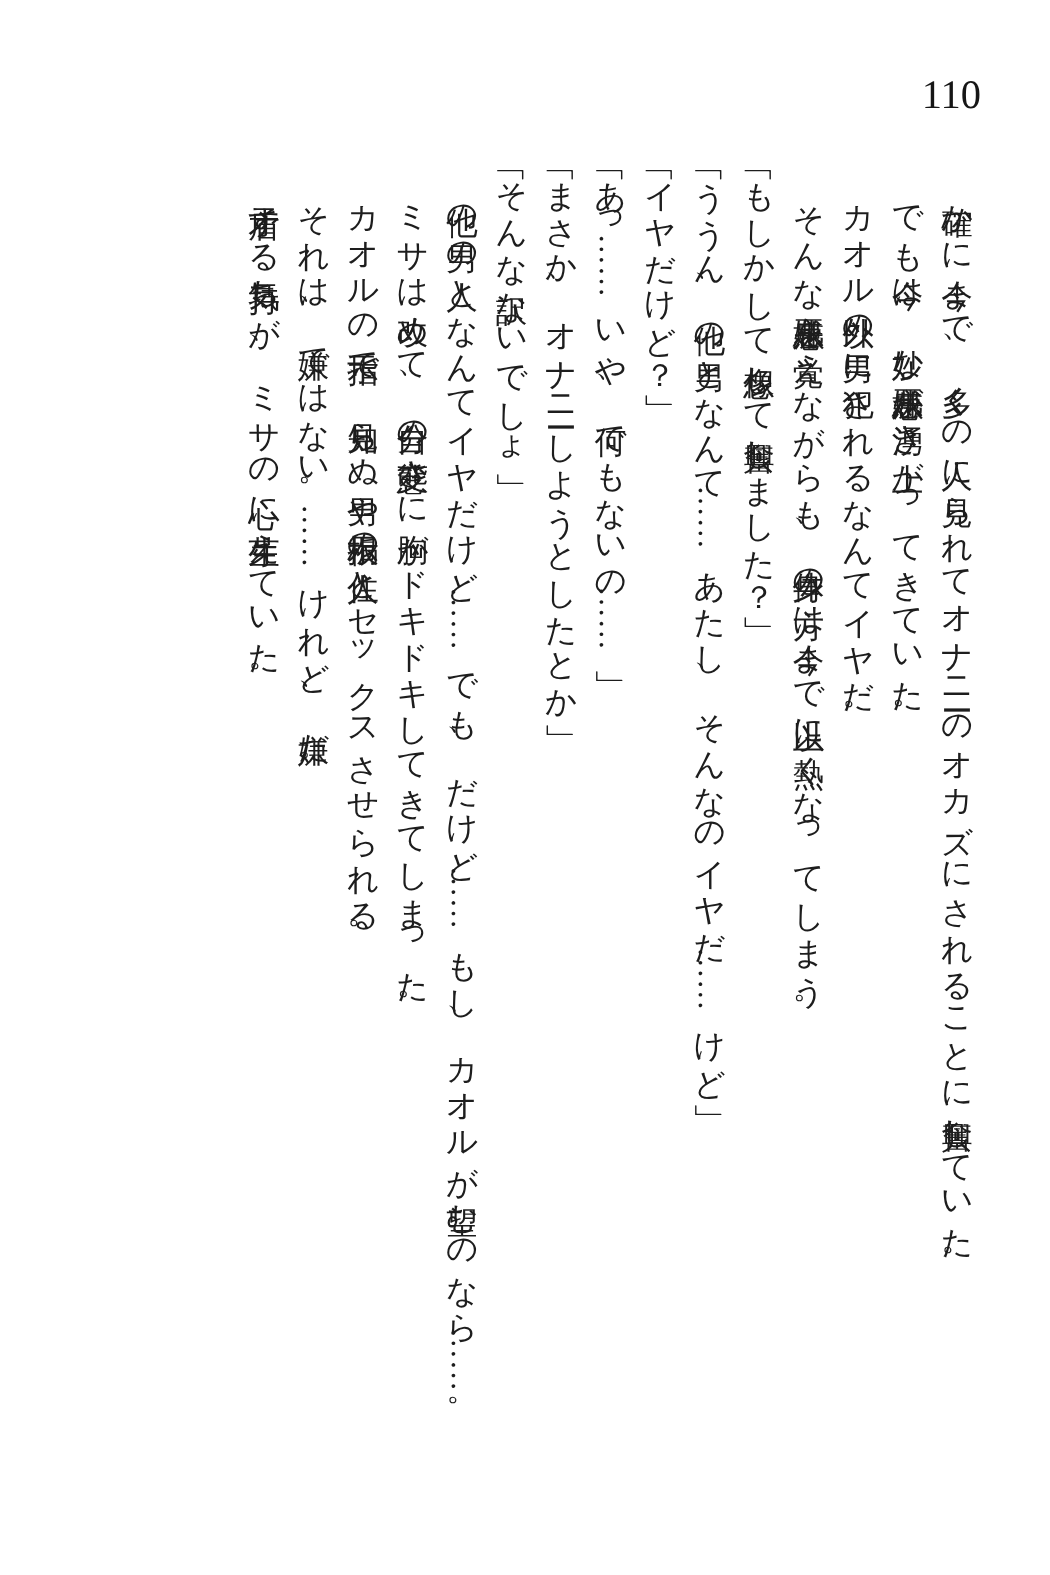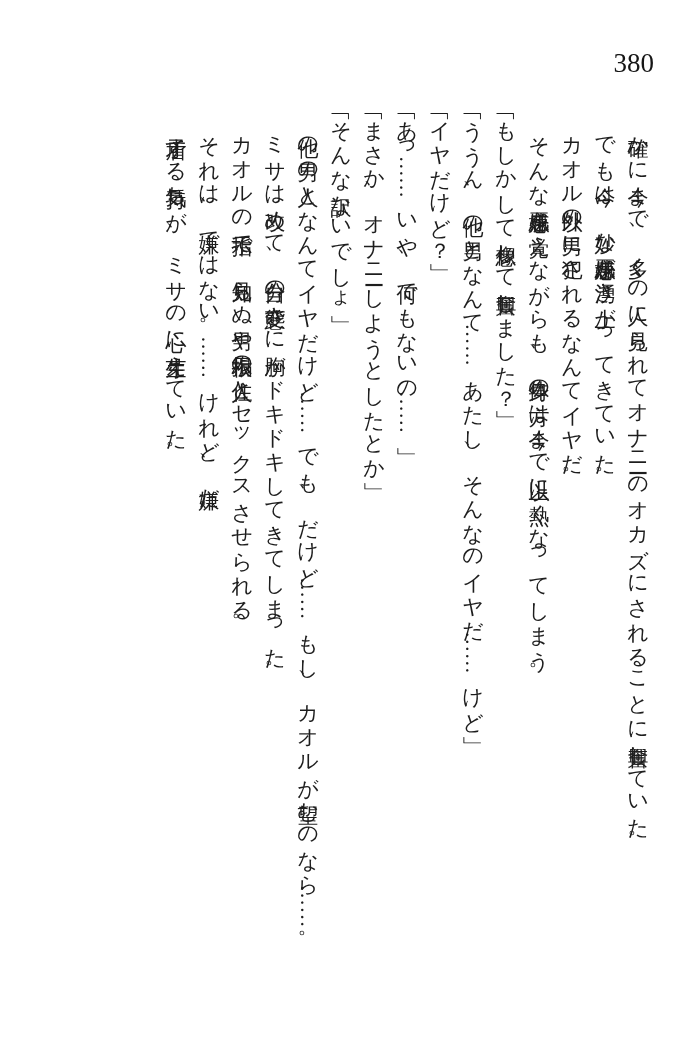--- a/index.html
+++ b/index.html
@@ -46,21 +46,21 @@
   }
   .text-block p.dialogue {
     text-indent: 0;
   }
 </style>
 </head>
 <body>
 
 <div class="page">
 
-  <div class="page-number">380</div>
+  <div class="page-number">110</div>
 
   <div class="text-block">
     <p class="narration">確かに今まで、多くの人に見られてオナニーのオカズにされることに興奮していた。</p>
     <p class="narration">でも今は、妙な嫌悪感が湧き上がってきていた。</p>
     <p class="narration">カオル以外の男に犯されるなんてイヤだ。</p>
     <p class="narration">そんな嫌悪感を覚えながらも、身体の方は今まで以上に熱くなってしまう。</p>
     <p class="dialogue">「もしかして想像して興奮しました？」</p>
     <p class="dialogue">「ううん、他の男となんて……あたし、そんなのイヤだ……けど」</p>
     <p class="dialogue">「イヤだけど？」</p>
     <p class="dialogue">「あっ……いや、何でもないの……」</p>

